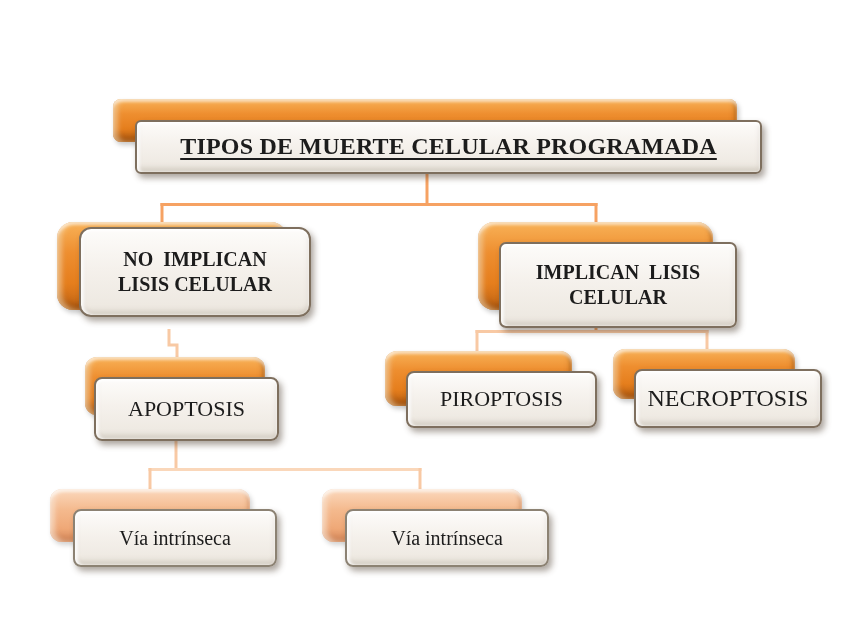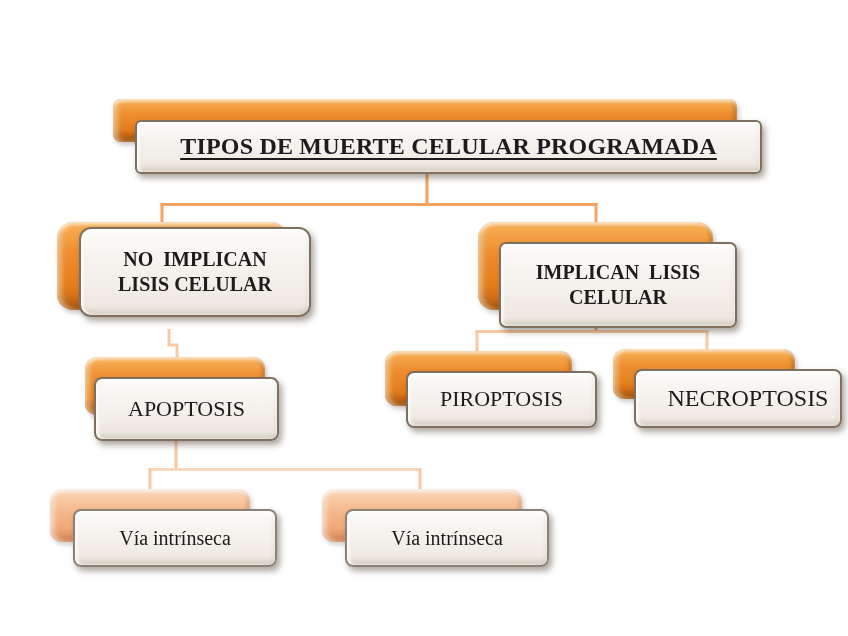--- a/index.html
+++ b/index.html
@@ -128,21 +128,21 @@
   <div class="panel" style="left:94px; top:377px; width:181px; height:60px; border-radius:8px;">
     <span class="label t-mid">APOPTOSIS</span>
   </div>
 
   <div class="bar" style="left:385px; top:351px; width:187px; height:55px; border-radius:12px;"></div>
   <div class="panel" style="left:406px; top:371px; width:187px; height:53px; border-radius:8px;">
     <span class="label t-mid">PIROPTOSIS</span>
   </div>
 
   <div class="bar" style="left:613px; top:349px; width:182px; height:50px; border-radius:12px;"></div>
-  <div class="panel" style="left:634px; top:369px; width:184px; height:55px; border-radius:8px;padding-left:20px;">
+  <div class="panel" style="left:634px; top:369px; width:184px; height:55px; border-radius:8px;">
     <span class="label t-big">NECROPTOSIS</span>
   </div>
 
   <div class="bar peach" style="left:50px; top:489px; width:200px; height:53px; border-radius:12px;"></div>
   <div class="panel gray-border" style="left:73px; top:509px; width:200px; height:54px; border-radius:8px;">
     <span class="label t-small">Vía intrínseca</span>
   </div>
 
   <div class="bar peach" style="left:322px; top:489px; width:200px; height:53px; border-radius:12px;"></div>
   <div class="panel gray-border" style="left:345px; top:509px; width:200px; height:54px; border-radius:8px;">

